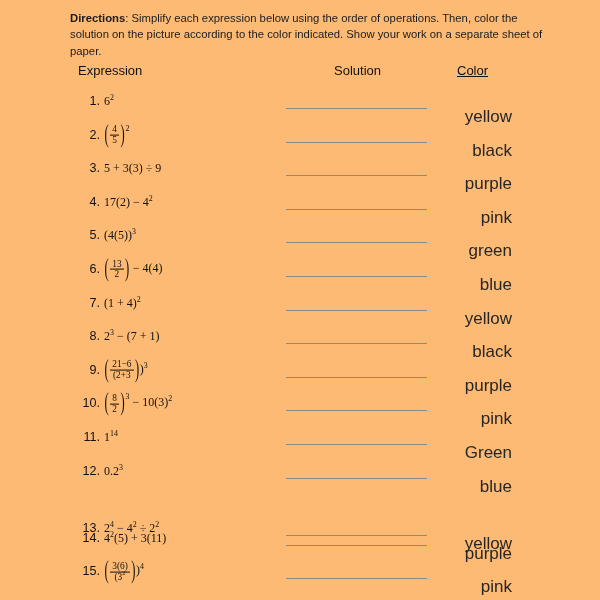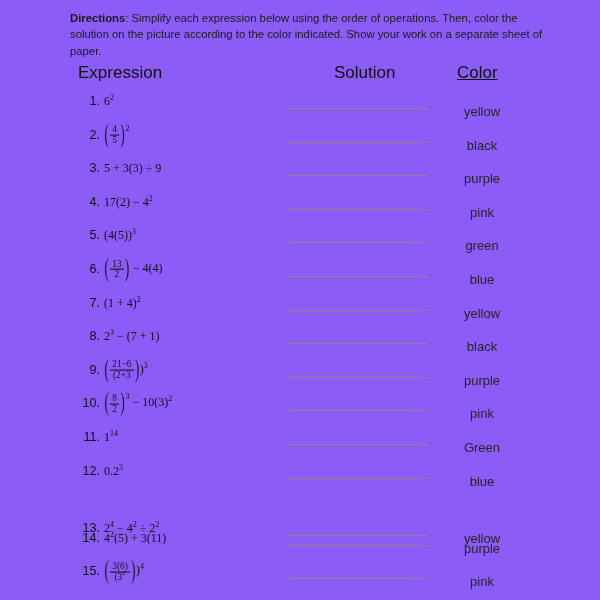--- a/index.html
+++ b/index.html
@@ -12,41 +12,41 @@
     height: 600px;
     font-family: "Liberation Sans", sans-serif;
     color: #1a1a1a;
     position: relative;
     overflow: hidden;
   }
 
   .sheet {
     position: absolute;
     inset: 0;
-    background: #8b5cf6;
+    background: #fdba74;
   }
 
   
   .directions {
     position: absolute;
     left: 70px;
     top: 10px;
     width: 475px;
     font-size: 11.3px;
     line-height: 16.4px;
     color: #1c1c1c;
   }
   .directions b {
     font-weight: bold;
   }
 
   
   .col-head {
     position: absolute;
-    font-size: 17px;
+    font-size: 13px;
     color: #111;
     white-space: nowrap;
   }
   .col-head-expression { left: 78px;  top: 63px; }
   .col-head-solution   { left: 334px; top: 63px; }
   .col-head-color      { left: 457px; top: 63px; text-decoration: underline; }
 
   
   .rows {
     position: absolute;
@@ -87,26 +87,26 @@
     width: 141px;
     top: 50%;
     margin-top: 7px;
     height: 0;
     border-top: 1px solid #8a8a8a;
   }
   .row-color {
     position: absolute;
     left: 452px;
     top: 50%;
-    margin-top: 10px;
+    margin-top: 16px;
     transform: translateY(-50%);
-    font-size: 13px;
+    font-size: 17px;
     color: #262626;
     white-space: nowrap;
-    text-align: center;
+    text-align: right;
     width: 60px;
   }
 
   sup.exp {
     font-size: 0.66em;
     vertical-align: super;
     line-height: 0;
   }
 
   .paren {

